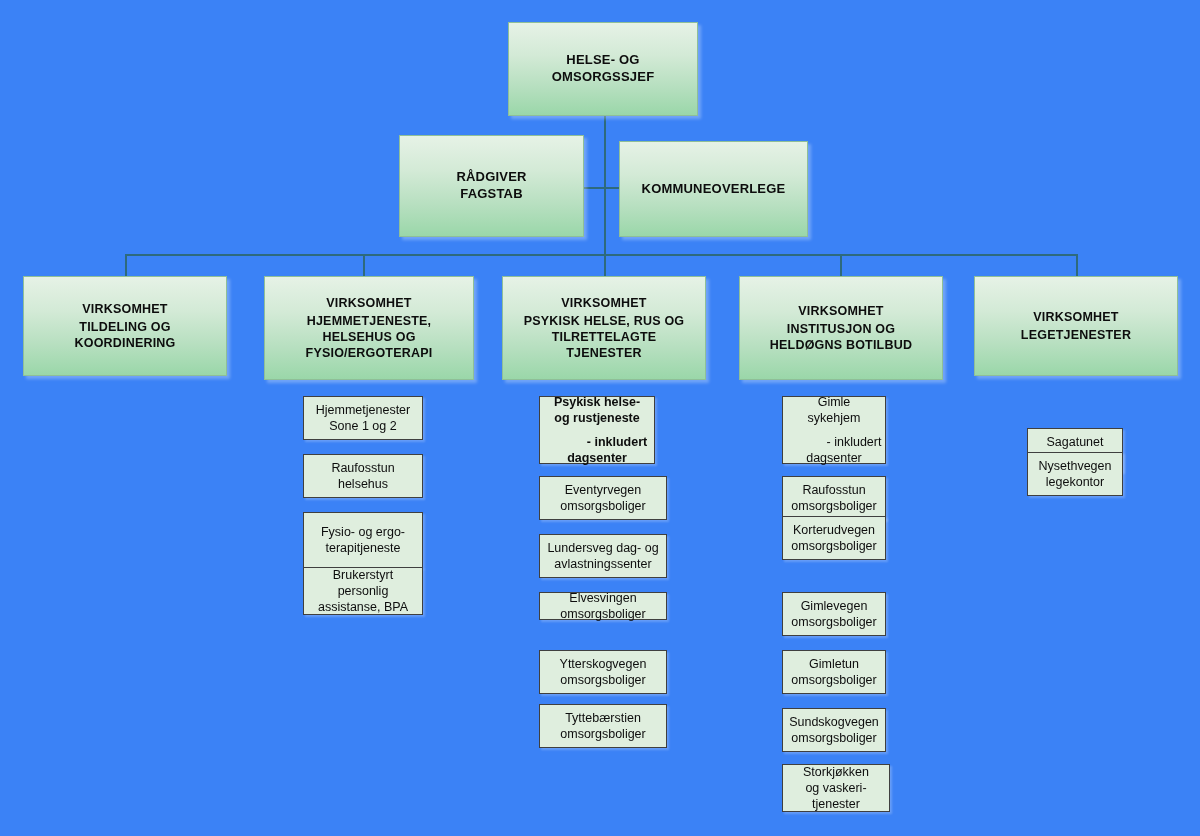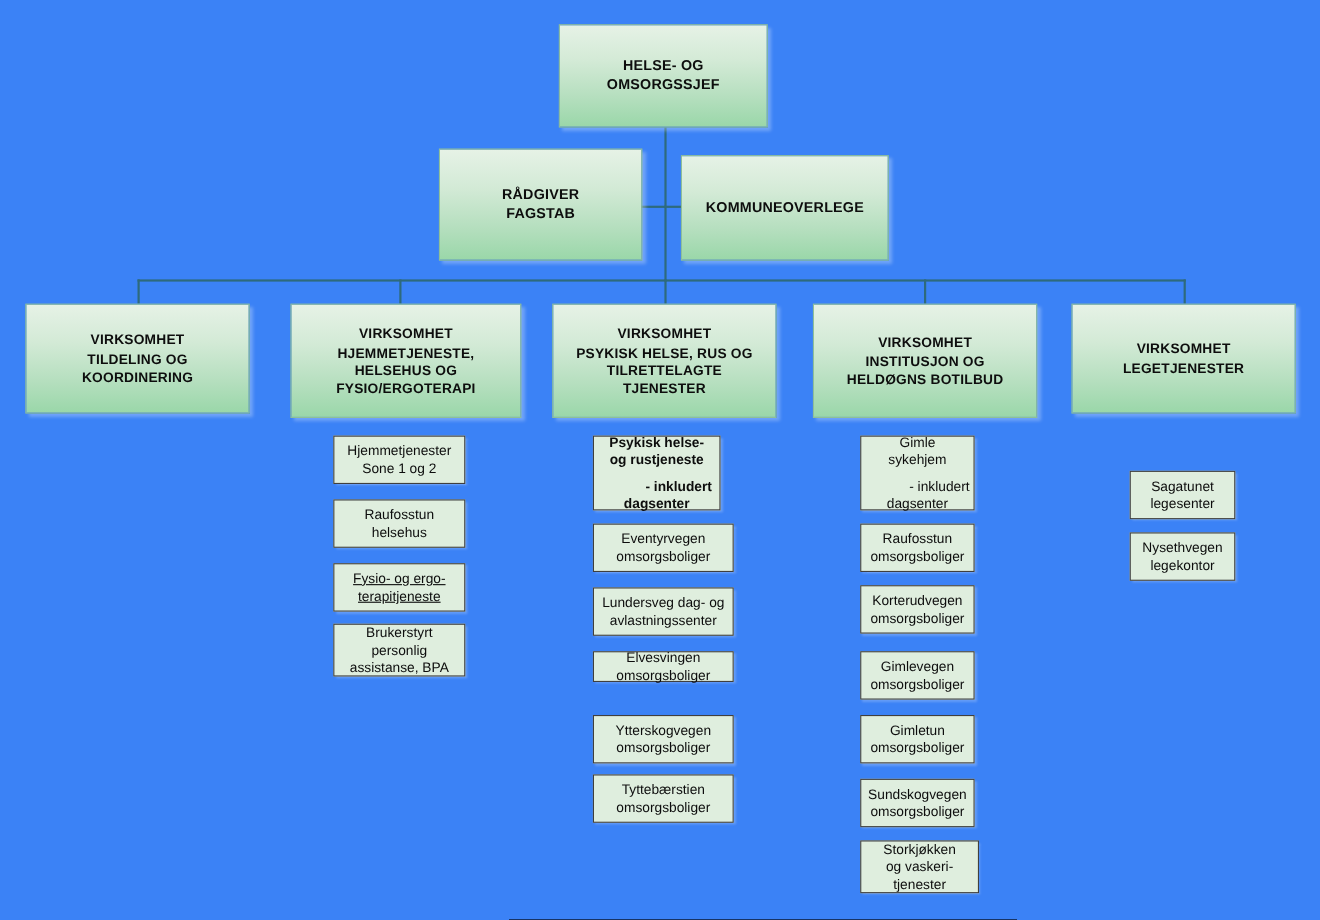--- a/index.html
+++ b/index.html
@@ -111,21 +111,21 @@
     <span class="ln">FYSIO/ERGOTERAPI</span>
   </div>
   <div class="node-minor" style="left:303px; top:396px; width:120px; height:44px;">
     <span class="ln">Hjemmetjenester</span>
     <span class="ln">Sone 1 og 2</span>
   </div>
   <div class="node-minor" style="left:303px; top:454px; width:120px; height:44px;">
     <span class="ln">Raufosstun</span>
     <span class="ln">helsehus</span>
   </div>
-  <div class="node-minor" style="left:303px; top:512px; width:120px; height:44px;text-decoration:underline;">
+  <div class="node-minor" style="left:303px; top:512px; width:120px; height:56px;">
     <span class="ln">Fysio- og ergo-</span>
     <span class="ln">terapitjeneste</span>
   </div>
   <div class="node-minor" style="left:303px; top:567px; width:120px; height:48px;">
     <span class="ln">Brukerstyrt</span>
     <span class="ln">personlig</span>
     <span class="ln">assistanse, BPA</span>
   </div>
 
   <div class="node-major" style="left:502px; top:276px; width:204px; height:104px; font-size:12.5px;">
@@ -169,21 +169,21 @@
   <div class="node-minor" style="left:782px; top:396px; width:104px; height:68px;">
     <span class="ln">Gimle</span>
     <span class="ln">sykehjem</span>
     <span class="ln gap">- inkludert</span>
     <span class="ln">dagsenter</span>
   </div>
   <div class="node-minor" style="left:782px; top:476px; width:104px; height:44px;">
     <span class="ln">Raufosstun</span>
     <span class="ln">omsorgsboliger</span>
   </div>
-  <div class="node-minor" style="left:782px; top:532px; width:104px; height:44px;">
+  <div class="node-minor" style="left:782px; top:516px; width:104px; height:44px;">
     <span class="ln">Korterudvegen</span>
     <span class="ln">omsorgsboliger</span>
   </div>
   <div class="node-minor" style="left:782px; top:592px; width:104px; height:44px;">
     <span class="ln">Gimlevegen</span>
     <span class="ln">omsorgsboliger</span>
   </div>
   <div class="node-minor" style="left:782px; top:650px; width:104px; height:44px;">
     <span class="ln">Gimletun</span>
     <span class="ln">omsorgsboliger</span>
@@ -199,18 +199,18 @@
   </div>
 
   <div class="node-major" style="left:974px; top:276px; width:204px; height:100px; font-size:12.5px;">
     <span class="ln">VIRKSOMHET</span>
     <span class="ln grp">LEGETJENESTER</span>
   </div>
   <div class="node-minor" style="left:1027px; top:396px; width:96px; height:44px;margin-top:32px;">
     <span class="ln">Sagatunet</span>
     <span class="ln">legesenter</span>
   </div>
-  <div class="node-minor" style="left:1027px; top:452px; width:96px; height:44px;margin-top:32px;">
+  <div class="node-minor" style="left:1027px; top:452px; width:96px; height:44px;">
     <span class="ln">Nysethvegen</span>
     <span class="ln">legekontor</span>
   </div>
 
 </div>
 
 </body></html>

